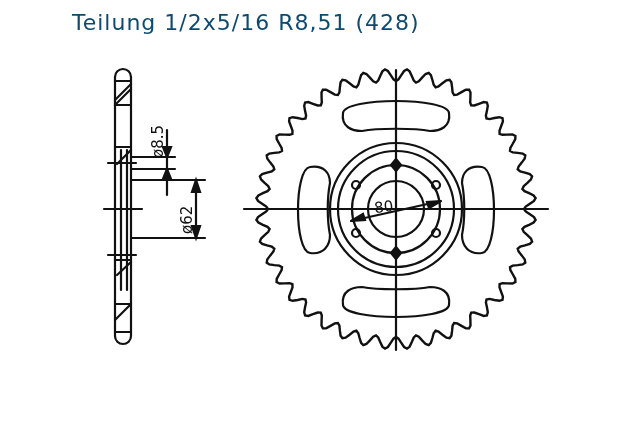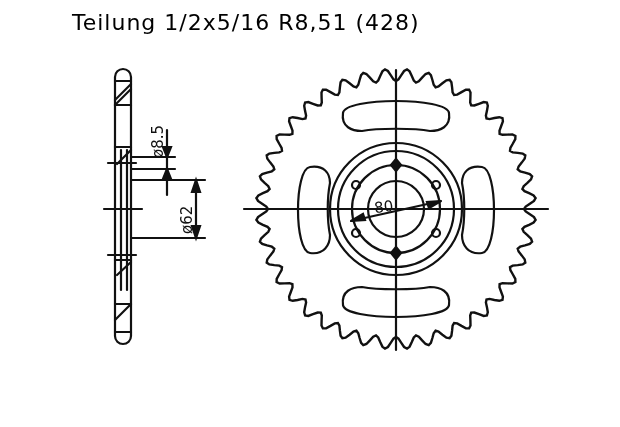--- a/index.html
+++ b/index.html
@@ -1,17 +1,17 @@
 <!DOCTYPE html>
 <html><head>
 <meta charset="utf-8">
 <style>
   html, body { margin:0; padding:0; background:#ffffff; }
   body { width:620px; height:427px; position:relative; overflow:hidden; font-family:"DejaVu Sans", sans-serif; }
-  #title { position:absolute; left:72px; top:10px; font-size:22px; color:#000000; letter-spacing:1px; white-space:pre; }
+  #title { position:absolute; left:72px; top:10px; font-size:22px; color:#0c4a6e; letter-spacing:1px; white-space:pre; }
   svg { position:absolute; left:0; top:0; }
   .lbl { font-family:"DejaVu Sans", sans-serif; fill:#111; }
 </style>
 </head>
 <body>
 
 <div id="title">Teilung 1/2x5/16 R8,51 (428)</div>
 
 <svg width="620" height="427" viewBox="0 0 620 427">
   <g stroke="#111" fill="none" stroke-width="2.2" stroke-linecap="round">

